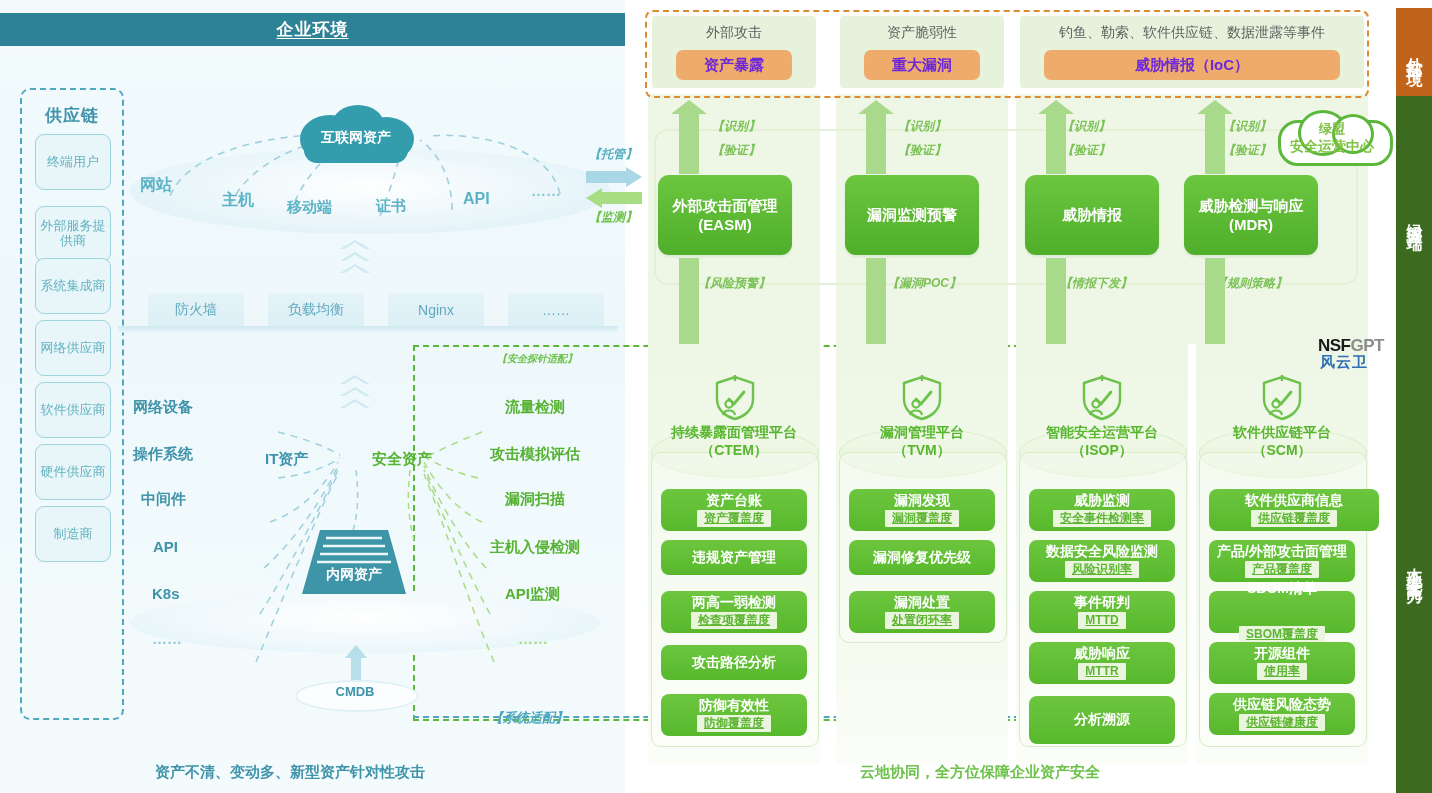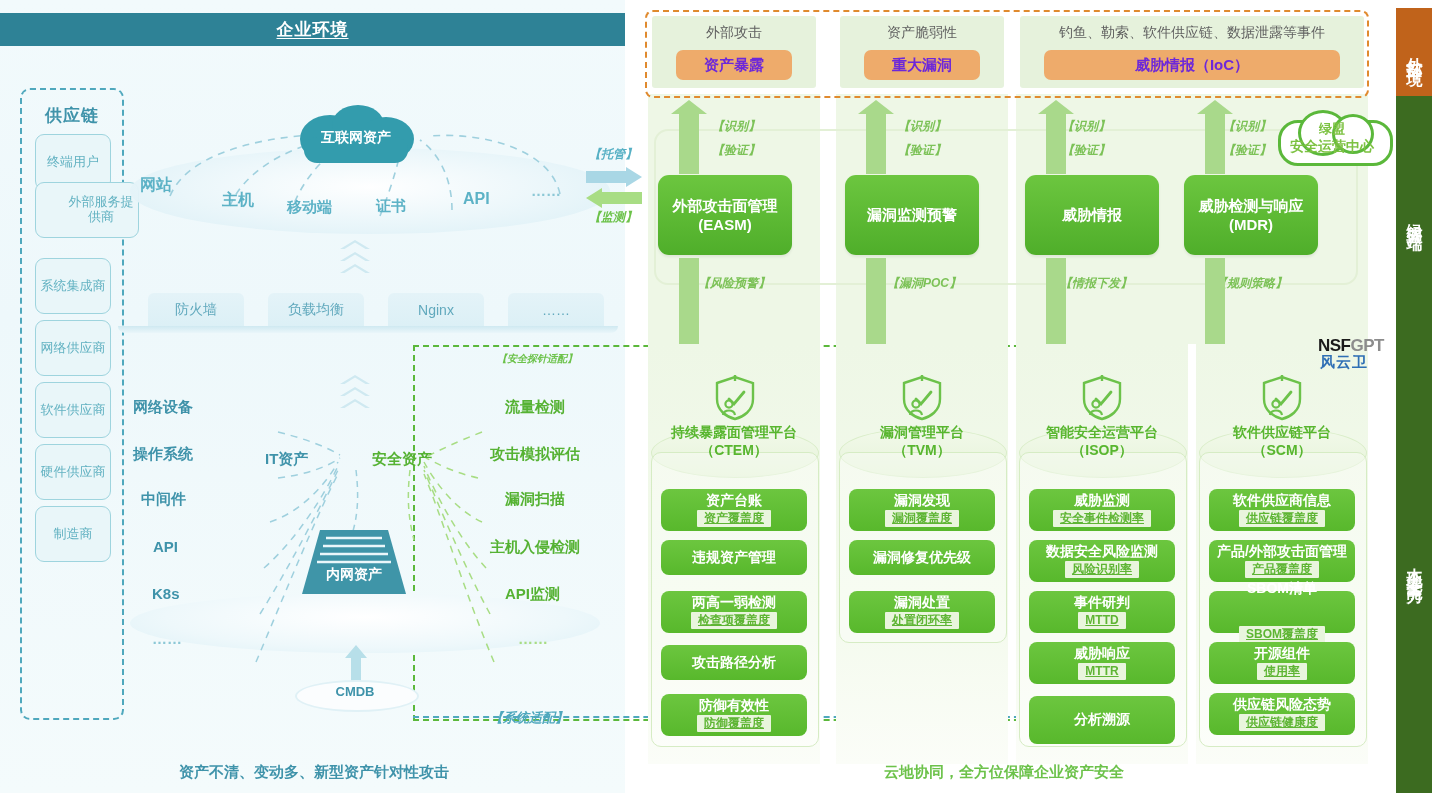--- a/index.html
+++ b/index.html
@@ -103,21 +103,21 @@
      border-radius:1px;padding:1px 7px;line-height:1.25;text-decoration:underline;}
 
   
   .rail{position:absolute;left:1396px;width:36px;display:flex;align-items:center;justify-content:center;}
   .rail span{writing-mode:vertical-rl;color:#fff;font-size:16px;font-weight:bold;letter-spacing:4px;}
   #rail-ext{top:8px;height:88px;background:#c0631b;}
   #rail-cloud{top:96px;height:244px;background:#3c6b20;}
   #rail-local{top:340px;height:453px;background:#3c6b20;}
 
   
-  .footer-txt{position:absolute;top:763px;font-size:15px;font-weight:bold;margin-left:24px;}
+  .footer-txt{position:absolute;top:763px;font-size:15px;font-weight:bold;}
   #footer-left{left:155px;color:#3f93aa;}
   #footer-right{left:860px;color:#6cc24a;}
 
   
   #logo{left:1318px;top:336px;width:80px;height:34px;}
   #logo .l1{position:absolute;left:0;top:0;font-size:17px;font-weight:bold;letter-spacing:-.5px;}
   #logo .l1 .a{color:#1a1a1a;}
   #logo .l1 .b{color:#8c8c8c;}
   #logo .l2{position:absolute;left:2px;top:17px;font-size:15px;font-weight:bold;color:#2f6fb5;letter-spacing:1px;}
 </style>
@@ -126,21 +126,21 @@
 
 <div class="abs" id="enterprise-panel"></div>
 
 <div class="abs" id="enterprise-title">
   <span>企业环境</span>
 </div>
 
 <div class="abs" id="supply-chain">
   <div id="supply-chain-title">供应链</div>
   <div class="sc-item" style="top:44px;height:54px;">终端用户</div>
-  <div class="sc-item" style="top:92px;height:54px;padding-left:28px;">外部服务提供商</div>
+  <div class="sc-item" style="top:116px;height:54px;">外部服务提供商</div>
   <div class="sc-item" style="top:168px;height:54px;">系统集成商</div>
   <div class="sc-item" style="top:230px;height:54px;">网络供应商</div>
   <div class="sc-item" style="top:292px;height:54px;">软件供应商</div>
   <div class="sc-item" style="top:354px;height:54px;">硬件供应商</div>
   <div class="sc-item" style="top:416px;height:54px;">制造商</div>
 </div>
 
 <div class="abs" id="inet-ellipse"></div>
 <svg class="abs" style="left:130px;top:118px;" width="480" height="110">
   <g fill="none" stroke="#9fd0de" stroke-width="1.6" stroke-dasharray="7,6">
@@ -424,21 +424,21 @@
   <path d="M4,8 L22,2 L40,8 V24 C40,36 30,42 22,44 C14,42 4,36 4,24 Z" fill="none" stroke="#6cc24a" stroke-width="2.4"></path>
   <path d="M16,24 l5,5 l10,-12" fill="none" stroke="#6cc24a" stroke-width="2.8" stroke-linecap="round"></path>
   <circle cx="16" cy="29" r="3.6" fill="none" stroke="#6cc24a" stroke-width="2.2"></circle>
   <path d="M10,40 c1,-6 11,-6 12,0" fill="none" stroke="#6cc24a" stroke-width="2.2"></path>
   <path d="M22,0 v6" stroke="#6cc24a" stroke-width="2.4"></path>
 </svg>
 <div class="plat-cyl" style="left:1199px;top:428px;width:166px;height:48px;"></div>
 <div class="plat-card" style="left:1199px;top:452px;width:166px;height:293px;"></div>
 <div class="plat-title" style="left: 1199px; top: 424px; width: 166px; white-space: pre-line;">软件供应链平台
 （SCM）</div>
-<div class="feat" style="left:1209px;top:489px;width:146px;height:42px;">
+<div class="feat" style="left:1209px;top:489px;width:170px;height:42px;">
   <span class="f1">软件供应商信息</span>
   <span class="f2">供应链覆盖度</span>
 </div>
 <div class="feat" style="left:1209px;top:540px;width:146px;height:42px;">
   <span class="f1">产品/外部攻击面管理</span>
   <span class="f2">产品覆盖度</span>
 </div>
 <div class="feat" style="left:1209px;top:591px;width:146px;height:42px;gap:28px;">
   <span class="f1">SBOM清单</span>
   <span class="f2">SBOM覆盖度</span>

